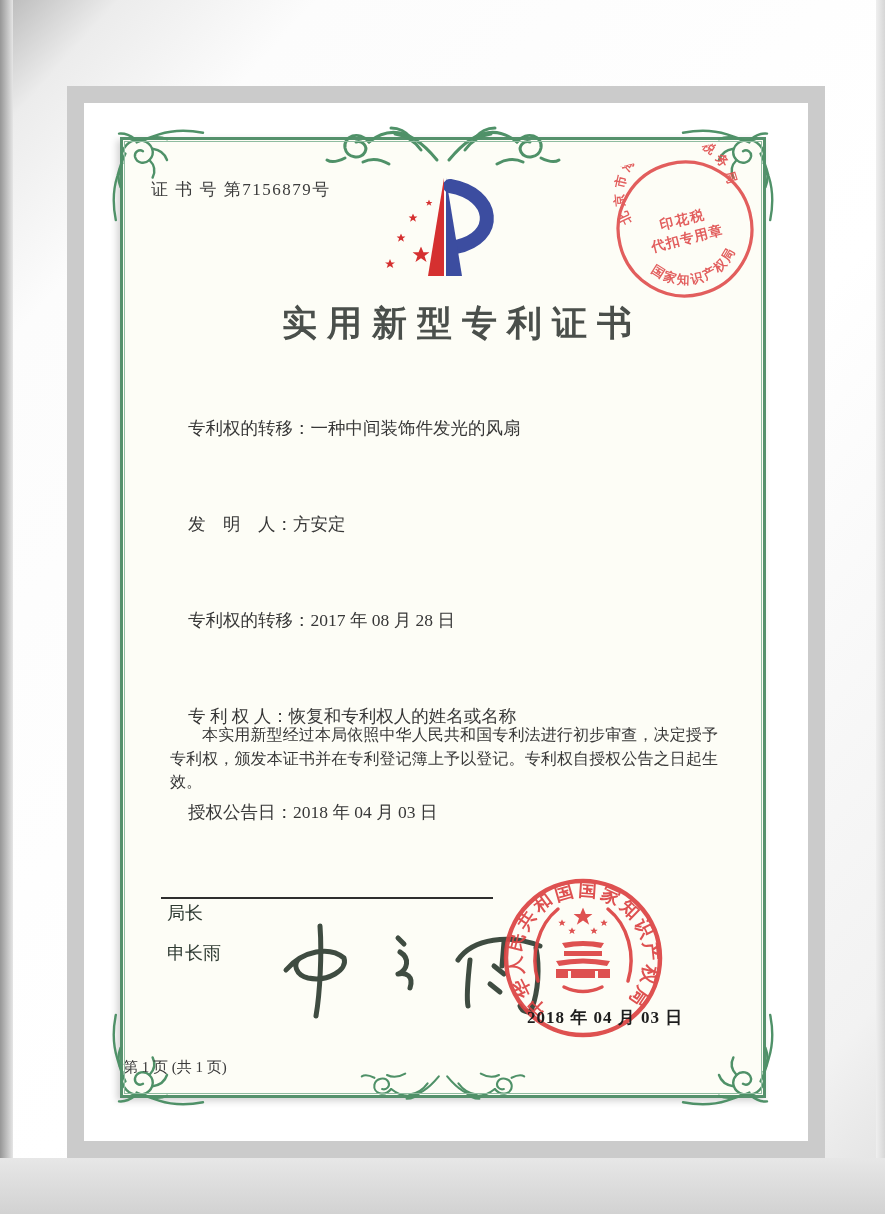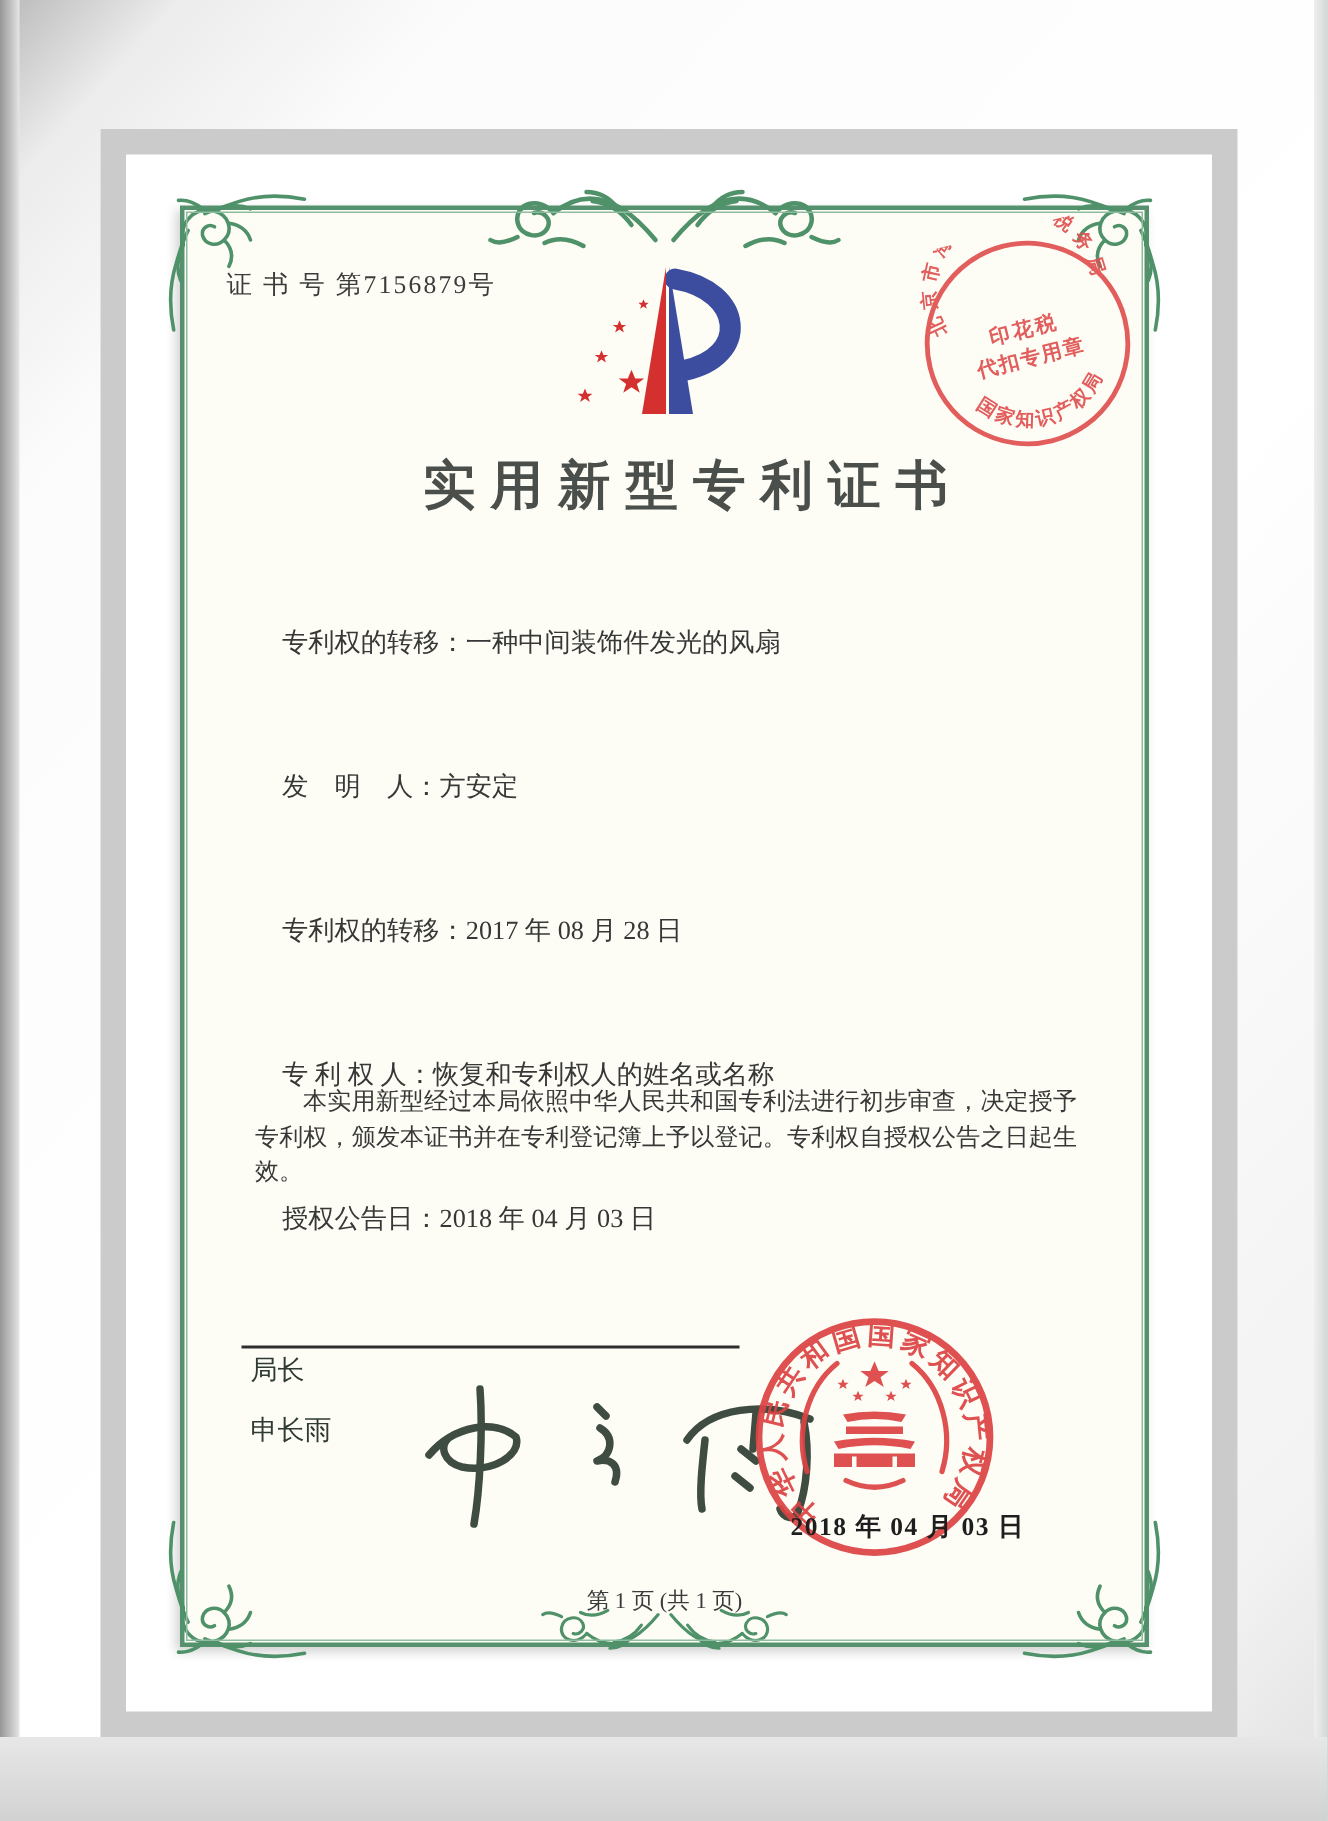--- a/index.html
+++ b/index.html
@@ -53,21 +53,21 @@
 
   .signer { position:absolute; left:44px; top:753px; font-size:18px; color:#2e3a32; line-height:40px; }
 
   .signature-svg { position:absolute; left:125px; top:768px; }
 
   .official-seal { position:absolute; left:375px; top:733px; opacity:.92; }
 
   .seal-date { position:absolute; left:404px; top:866px; font-size:17px; font-weight:bold;
     letter-spacing:1px; color:#1e1e1e; white-space:pre; }
 
-  .footer { position:absolute; left:0; width:100%; top:918px; text-align:center;
+  .footer { position:absolute; left:0; width:100%; top:918px; 
     font-size:15px; color:#3a3a3a; white-space:pre; }
 </style>
 </head>
 <body>
 
 <svg width="0" height="0" style="position:absolute" aria-hidden="true">
   <defs>
     <symbol id="star" viewBox="-10 -10 20 20">
       <polygon points="0,-10 2.9,-3.1 10,-3.1 4.2,1.2 6.5,8.1 0,3.8 -6.5,8.1 -4.2,1.2 -10,-3.1 -2.9,-3.1"></polygon>
     </symbol>

